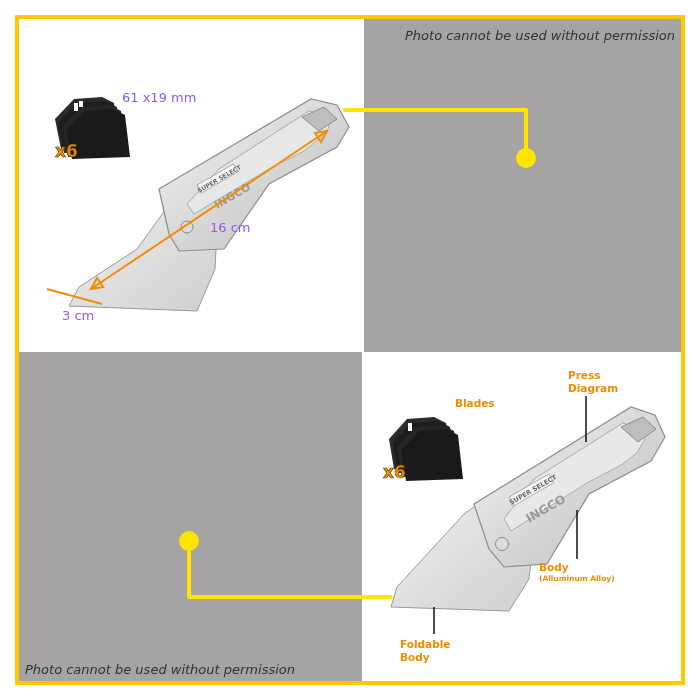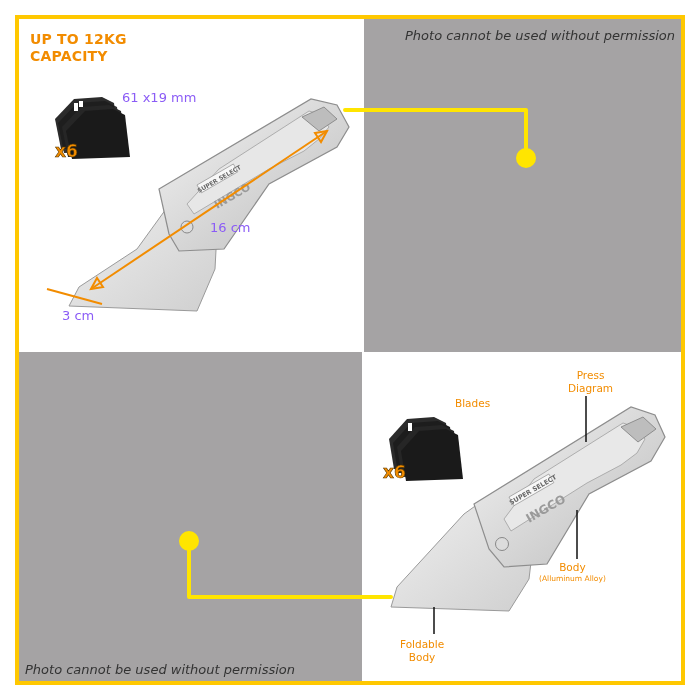--- a/index.html
+++ b/index.html
@@ -17,22 +17,22 @@
                 font-size: 14px; line-height: 17px; letter-spacing: 0.2px; }
     .permission { position: absolute; font-style: italic; font-size: 13px; color: #333; white-space: nowrap; }
     .perm-top { right: 6px; top: 9px; }
     .perm-bottom { left: 6px; bottom: 4px; }
 
     .heading { position: absolute; color: #ffffff; font-weight: bold; font-size: 23px; }
     .h-dim { left: 452px; top: 161px; }
     .h-diag { left: 122px; top: 478px; }
 
     .measure { position: absolute; font-size: 13px; color: #8b5cf6; white-space: nowrap; }
-    .callout { position: absolute; color: #F28C00; font-weight: normal; font-size: 10.5px;
-               text-align: center; line-height: 13px; white-space: nowrap; }
+    .callout { position: absolute; color: #F28C00; font-weight: bold; font-size: 10.5px;
+               text-align: left; line-height: 13px; white-space: nowrap; }
     .callout small { display: block; font-size: 7.5px; line-height: 10px; }
 
     svg.overlay { position: absolute; left: 0; top: 0; pointer-events: none; }
   </style>
 </head>
 <body>
 
 <div class="frame">
 
   <div class="quad q-tl"></div>
@@ -111,24 +111,20 @@
       <text x="510" y="504" transform="rotate(-30 510 504)" font-family="DejaVu Sans, sans-serif" font-size="12" font-weight="bold" fill="#9a9a9a">INGCO</text>
       <circle cx="483" cy="525" r="6.5" fill="#dcdcdc" stroke="#888" stroke-width="1"></circle>
       <path d="M602,408 L624,398 L637,410 L619,423 Z" fill="#bdbdbd" stroke="#7d7d7d" stroke-width="0.8"></path>
     </g>
 
     <line x1="567" y1="377" x2="567" y2="423" stroke="#111" stroke-width="1.5"></line>
     <line x1="558" y1="491" x2="558" y2="540" stroke="#111" stroke-width="1.5"></line>
     <line x1="415" y1="588" x2="415" y2="615" stroke="#111" stroke-width="1.5"></line>
   </svg>
 
-  <div class="capacity">
-    <div>UP TO 12KG</div>
-    <div>CAPACITY</div>
-  </div>
   <div class="measure" style="left:103px; top:71px;">61 x19 mm</div>
   <div class="measure" style="left:191px; top:201px;">16 cm</div>
   <div class="measure" style="left:43px; top:289px;">3 cm</div>
 
   <div class="permission perm-top">Photo cannot be used without permission</div>
 
   <div class="permission perm-bottom">Photo cannot be used without permission</div>
 
   <div class="callout" style="left:436px; top:378px;">Blades</div>
   <div class="callout" style="left:549px; top:350px;">

